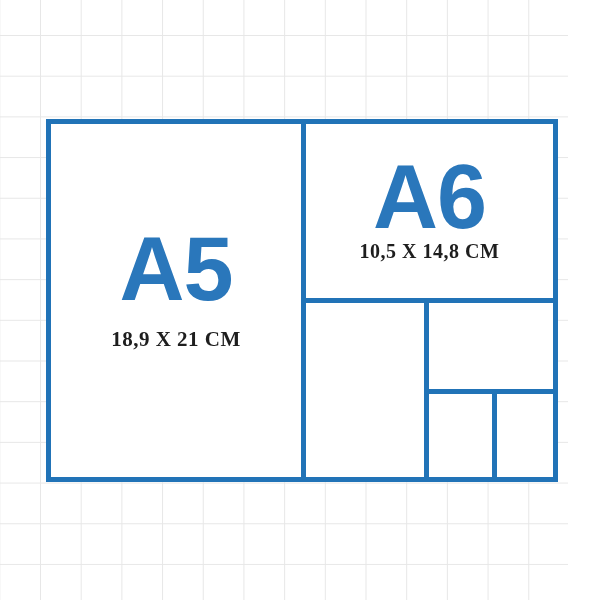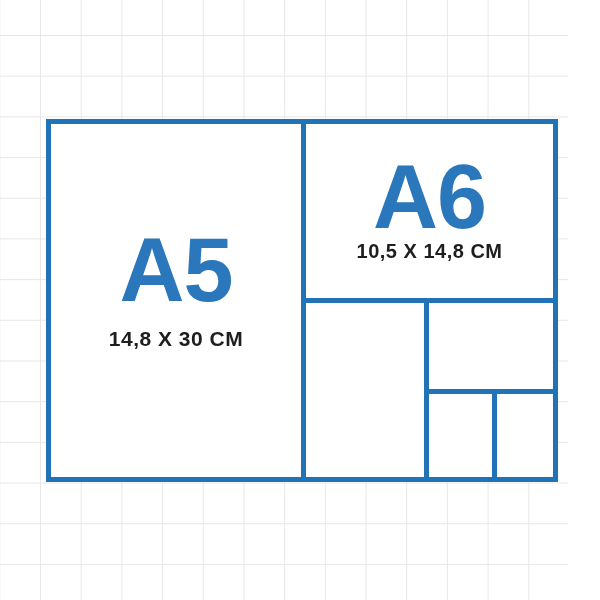--- a/index.html
+++ b/index.html
@@ -69,35 +69,36 @@
     line-height: 0.86;
     font-weight: 700;
     color: var(--label_blue);
     letter-spacing: -1px;
   }
   .dim-label {
     font-weight: 700;
     color: var(--text_dark);
     letter-spacing: 0.5px;
     white-space: nowrap;
+    font-family: Liberation Serif, serif;
   }
   .panel-a5 .dim-label { font-size: 21px; }
   .panel-a6 .dim-label { font-size: 20px; }
 </style>
 </head>
 <body>
 
 <div class="stage">
   <div class="grid-bg"></div>
 
   <div class="sheet">
 
     <div class="panel panel-a5">
       <div class="big-label">A5</div>
-      <div class="dim-label">14,8 X 30 CM</div>
+      <div class="dim-label">18,9 X 21 CM</div>
     </div>
 
     <div class="panel panel-a6">
       <div class="big-label">A6</div>
       <div class="dim-label">10,5 X 14,8 CM</div>
     </div>
 
     <div class="panel panel-a7"></div>
     <div class="panel panel-a8"></div>
     <div class="panel panel-a9-left"></div>

